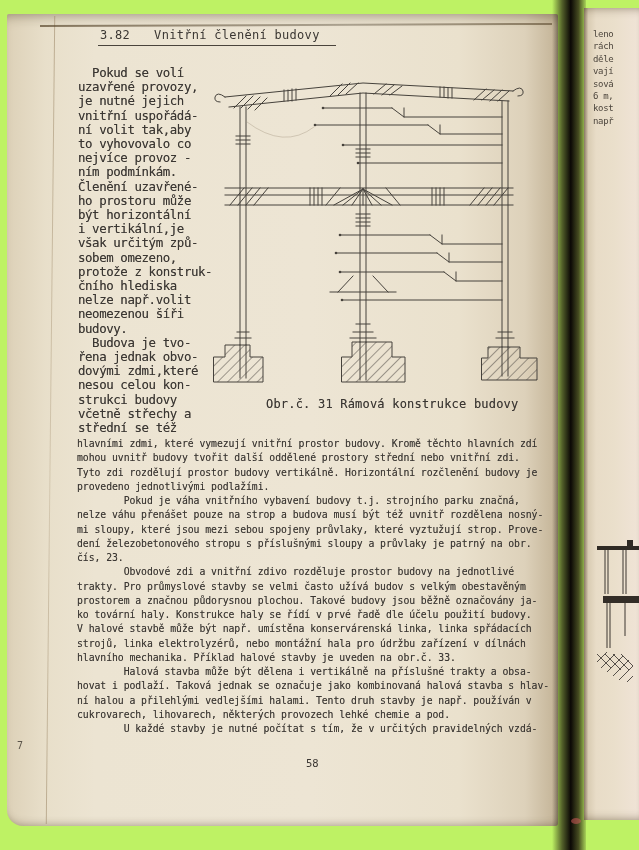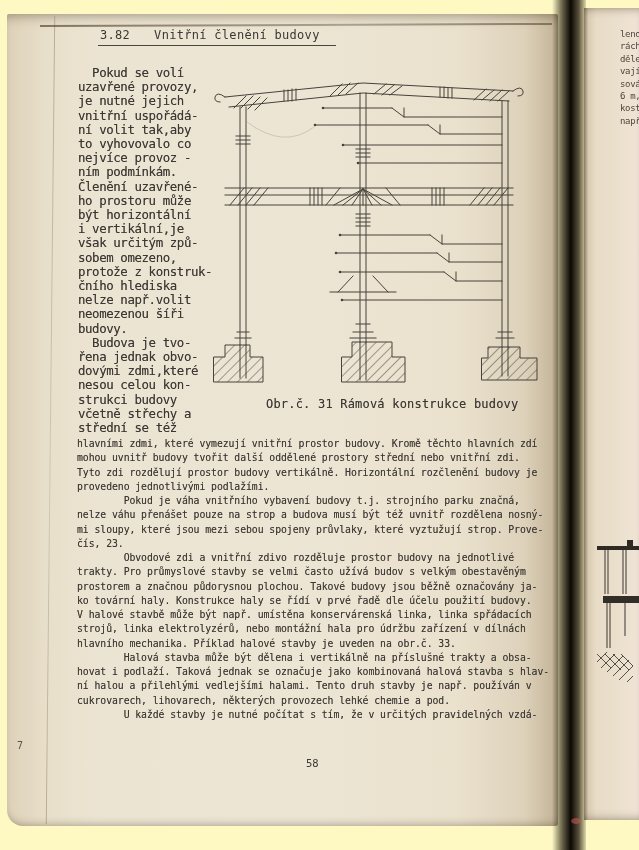--- a/index.html
+++ b/index.html
@@ -1,18 +1,18 @@
 <!DOCTYPE html>
 <html><head>
 <meta charset="utf-8">
 <style>
   html,body { margin:0; padding:0; background:#000; }
   .scan {
     position:relative; width:639px; height:850px; overflow:hidden;
-    background:#fef9c3;
+    background:#bef264;
     font-family:"DejaVu Sans Mono","Liberation Mono",monospace;
     color:#3b3733;
   }
   
   .page-stack {
     position:absolute; left:7px; top:14px; width:551px; height:812px;
     background:linear-gradient(90deg,#ddd1b8 0%,#e8dfca 7%,#ece4d2 16%,#ede5d4 55%,#eae1cd 82%,#ddd1ba 94%,#c2b295 100%);
     border-radius:2px 2px 3px 16px;
     box-shadow:inset 0 10px 14px -10px rgba(60,45,20,.55), inset 0 -8px 10px -8px rgba(60,45,20,.45);
   }
@@ -62,21 +62,21 @@
     font-size:9.8px; line-height:14.25px; letter-spacing:-.07px;
     text-shadow:0 0 .4px rgba(59,55,51,.5);
   }
   .page-number {
     position:absolute; left:306px; top:736px; font-size:10.5px;margin-top:21px;
   }
   .margin-note {
     position:absolute; left:17px; top:740px; font-size:10px; color:#5b544a;
   }
   .next-page-fragments {
-    position:absolute; left:620px; top:28px; font-size:9px; line-height:12.4px;
+    position:absolute; left:593px; top:28px; font-size:9px; line-height:12.4px;
     color:#4d463d; letter-spacing:-.3px;
   }
   .next-page-figure {
     position:absolute; left:597px; top:536px; width:42px; height:160px;
   }
   .stain {
     position:absolute; left:571px; top:818px; width:10px; height:6px;
     background:rgba(205,90,90,.55); border-radius:50%;
   }
 </style>
@@ -198,20 +198,21 @@
   <div class="figure-caption">Obr.č. 31  Rámová konstrukce budovy</div>
 
   <div class="body-text">
       <div class="tline">hlavními zdmi, které vymezují vnitřní prostor budovy. Kromě těchto hlavních zdí</div>
       <div class="tline">mohou uvnitř budovy tvořit další oddělené prostory střední nebo vnitřní zdi.</div>
       <div class="tline">Tyto zdi rozdělují prostor budovy vertikálně. Horizontální rozčlenění budovy je</div>
       <div class="tline">provedeno jednotlivými podlažími.</div>
       <div class="tline">        Pokud je váha vnitřního vybavení budovy t.j. strojního parku značná,</div>
       <div class="tline">nelze váhu přenášet pouze na strop a budova musí být též uvnitř rozdělena nosný-</div>
       <div class="tline">mi sloupy, které jsou mezi sebou spojeny průvlaky, které vyztužují strop. Prove-</div>
+      <div class="tline">dení železobetonového stropu s příslušnými sloupy a průvlaky je patrný na obr.</div>
       <div class="tline">čís, 23.</div>
       <div class="tline">        Obvodové zdi a vnitřní zdivo rozděluje prostor budovy na jednotlivé</div>
       <div class="tline">trakty. Pro průmyslové stavby se velmi často užívá budov s velkým obestavěným</div>
       <div class="tline">prostorem a značnou půdorysnou plochou. Takové budovy jsou běžně označovány ja-</div>
       <div class="tline">ko tovární haly. Konstrukce haly se řídí v prvé řadě dle účelu použití budovy.</div>
       <div class="tline">V halové stavbě může být např. umístěna konservárenská linka, linka spřádacích</div>
       <div class="tline">strojů, linka elektrolyzérů, nebo montážní hala pro údržbu zařízení v dílnách</div>
       <div class="tline">hlavního mechanika. Příklad halové stavby je uveden na obr.č. 33.</div>
       <div class="tline">        Halová stavba může být dělena i vertikálně na příslušné trakty a obsa-</div>
       <div class="tline">hovat i podlaží. Taková jednak se označuje jako kombinovaná halová stavba s hlav-</div>

